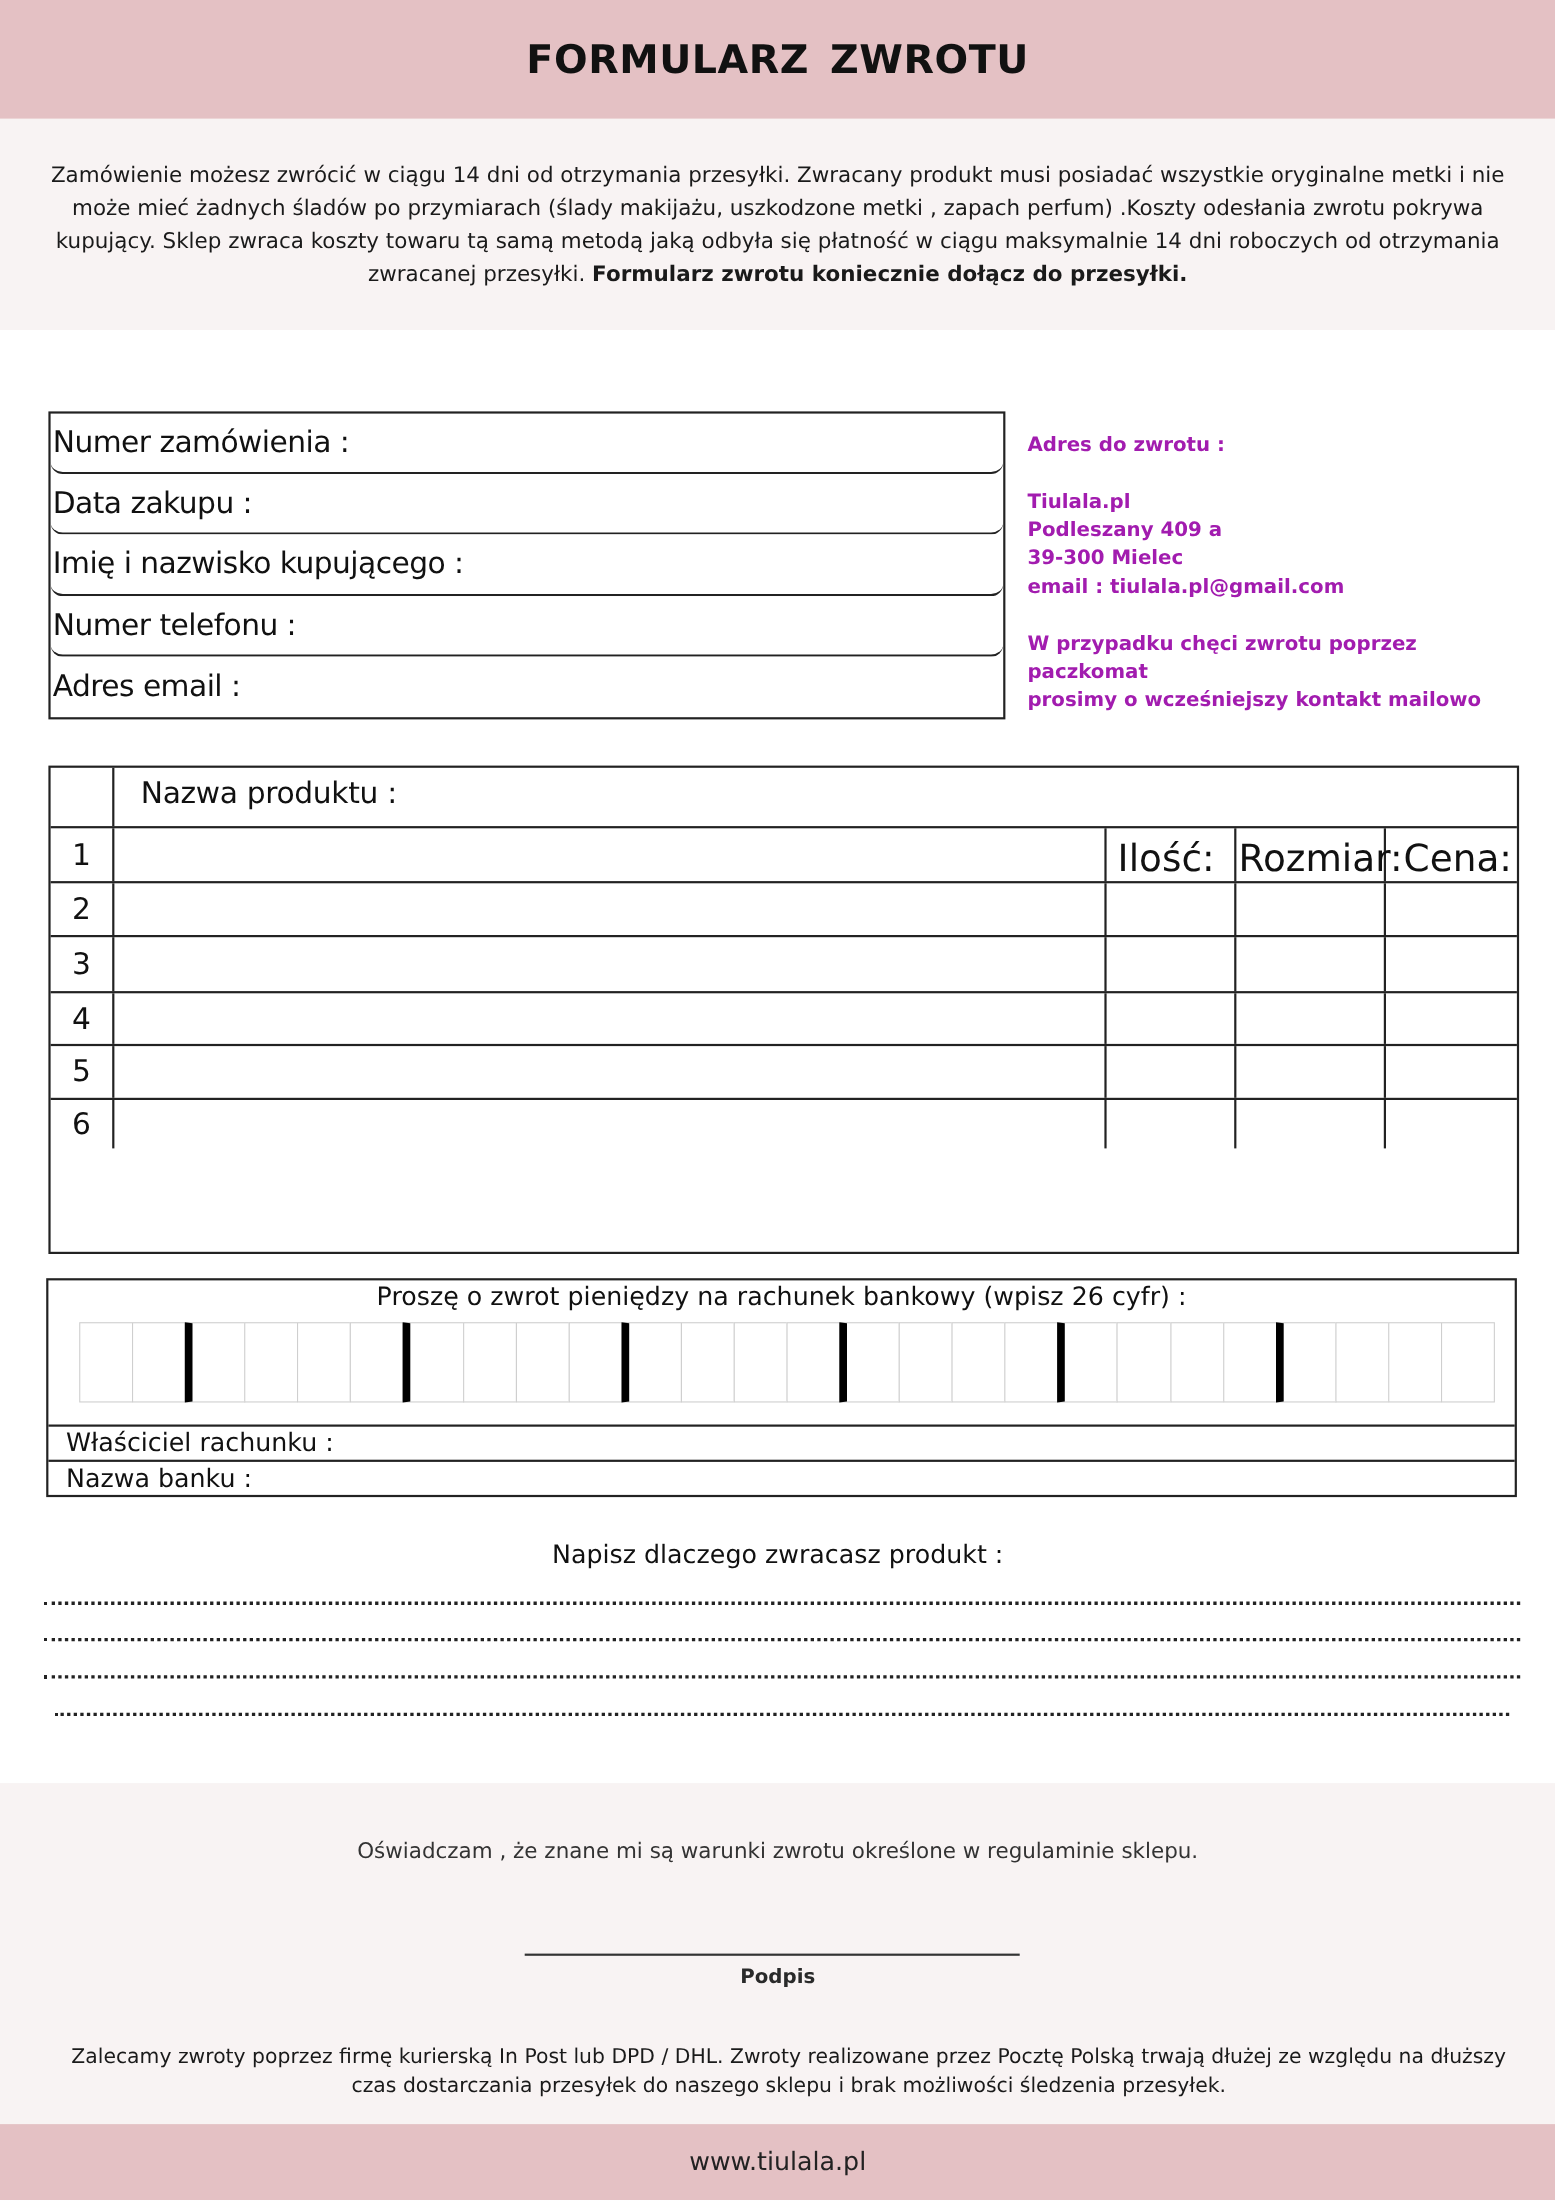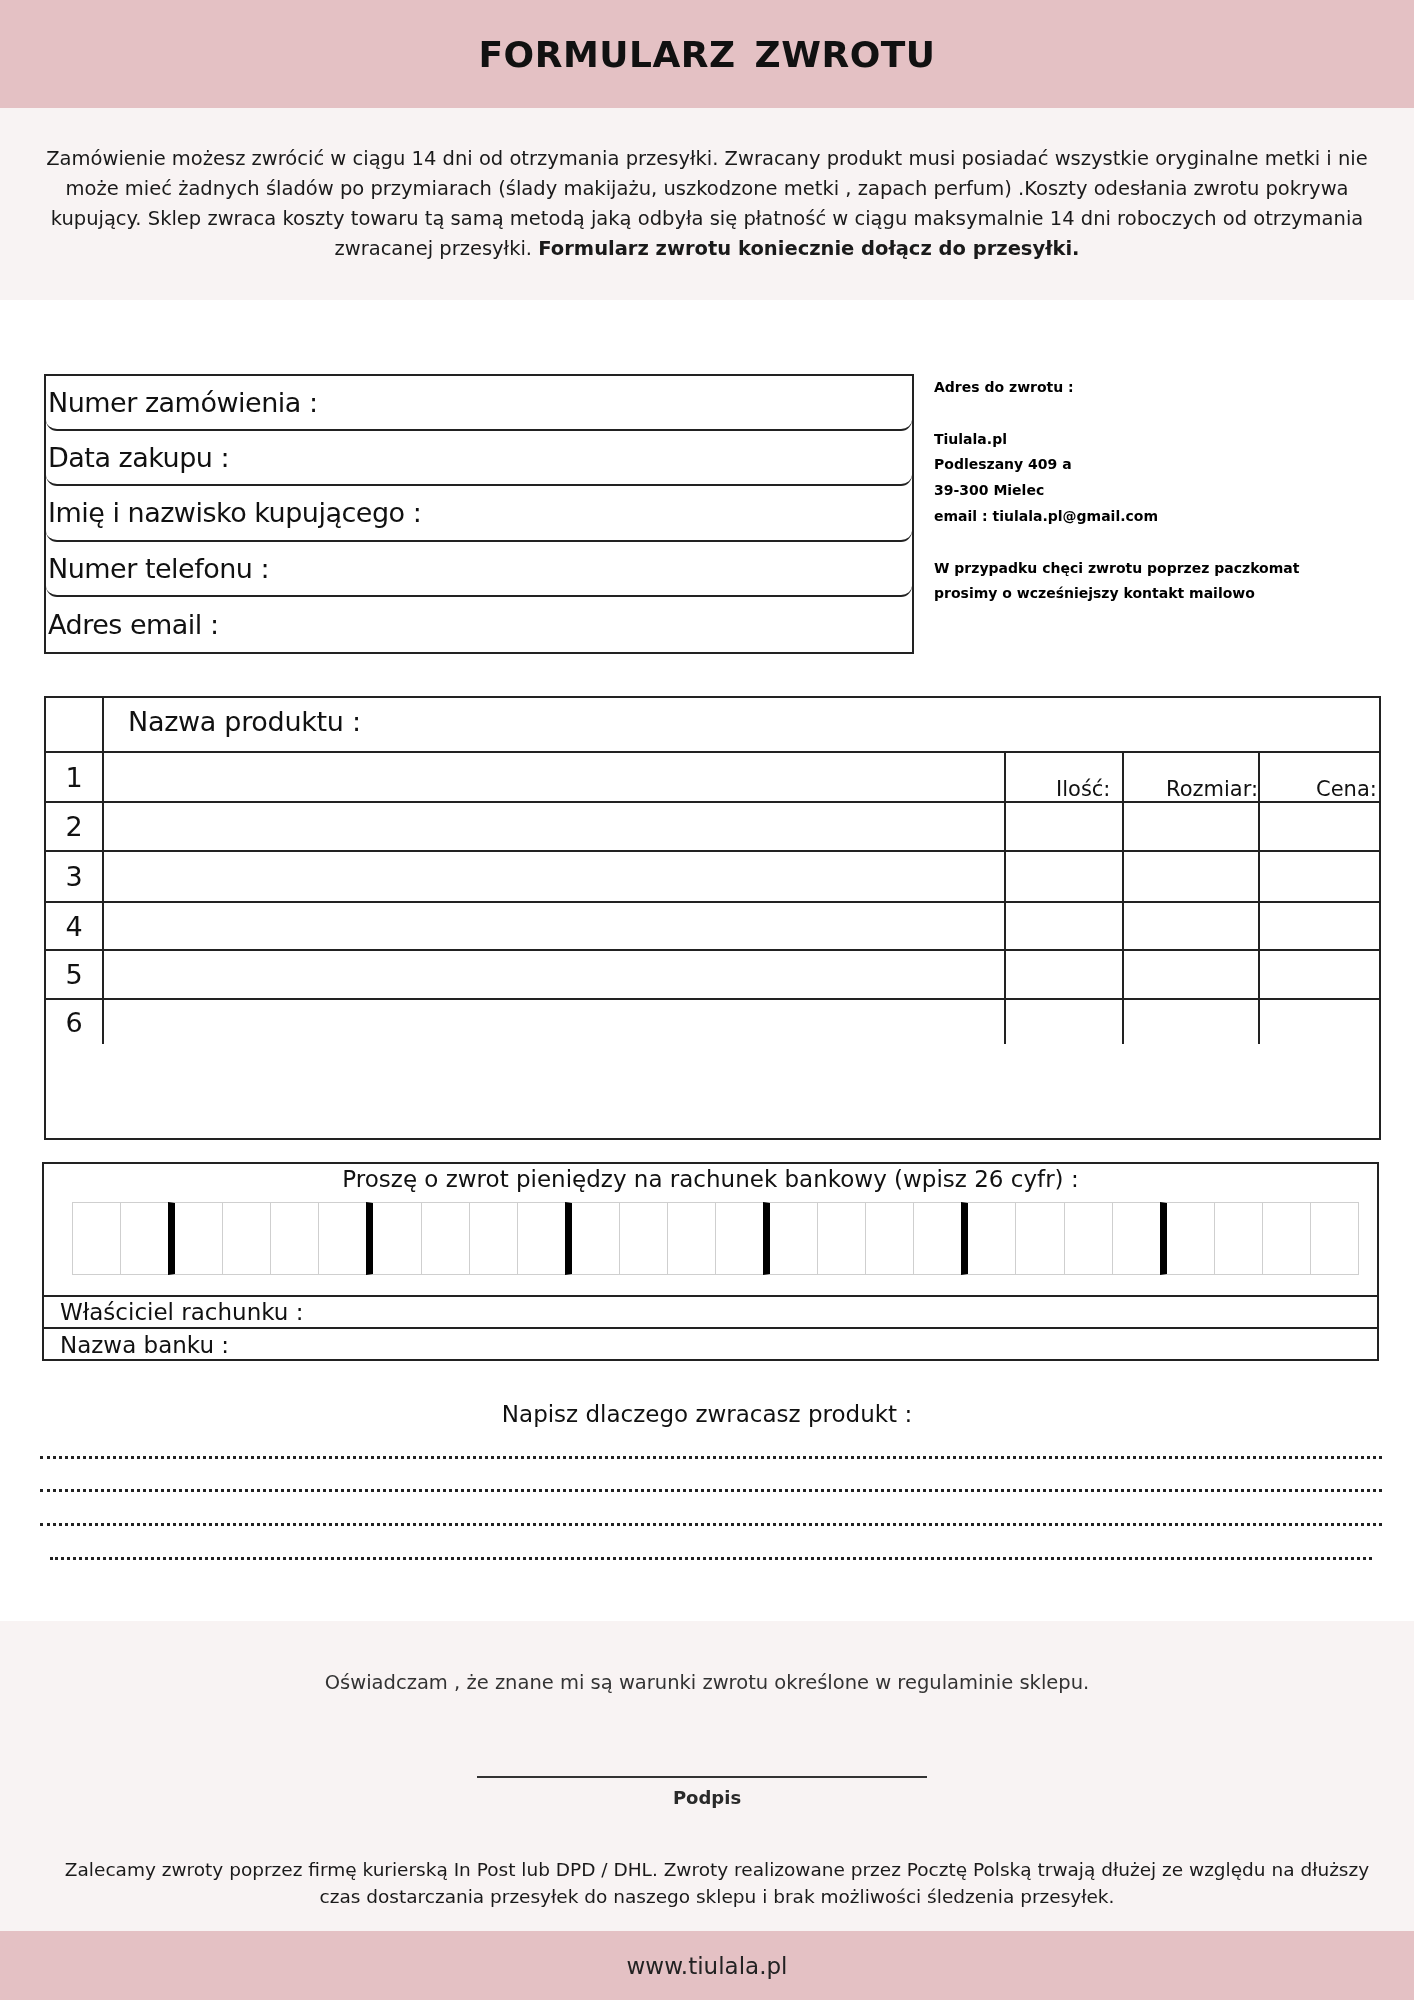--- a/index.html
+++ b/index.html
@@ -14,37 +14,37 @@
       display: flex; align-items: center; justify-content: center; }
     .intro p { width: 1360px; text-align: center; font-size: 19.5px; line-height: 30px; color: #1a1a1a; }
     .intro b { font-weight: bold; }
 
     .info-box { position: absolute; left: 44px; top: 374px; width: 870px; height: 280px;
       border: 2px solid #222; }
     .info-row { height: 20%; border-bottom: 2px solid #222; display: flex; align-items: center; padding-left: 2px;
       font-size: 27px; color: #111; letter-spacing: -0.5px; border-radius: 11px; }
     .info-row:last-child { border-bottom: none; }
 
-    .address { position: absolute; left: 934px; top: 375px; width: 460px; font-size: 14px; line-height: 25.8px; font-weight: bold; color: #000000; }
+    .address { position: absolute; left: 934px; top: 392px; width: 460px; font-size: 18px; line-height: 25.8px; font-weight: bold; color: #a21caf; }
     .address .gap { height: 25.8px; }
 
     .products { position: absolute; left: 44px; top: 696px; width: 1337px; height: 444px;
       border: 2px solid #222; }
     .p-header { position: absolute; left: 0; top: 0; width: 100%; height: 55px; border-bottom: 2px solid #222; }
     .p-header .num { position: absolute; left: 0; top: 0; width: 58px; height: 100%; border-right: 2px solid #222; }
     .p-header .label { position: absolute; left: 82px; top: 8px; font-size: 27px; color: #111; letter-spacing: -0.3px; }
     .p-row { position: absolute; left: 0; width: 100%; border-bottom: 2px solid #222; }
     .p-row:last-child { border-bottom: none; }
     .p-cell { position: absolute; top: 0; height: 100%; }
     .p-num { left: 0; width: 58px; border-right: 2px solid #222; display: flex; align-items: center; justify-content: center; font-size: 27px; }
     .p-name { left: 58px; width: 902px; border-right: 2px solid #222; }
     .p-qty { left: 960px; width: 118px; border-right: 2px solid #222; }
     .p-size { left: 1078px; width: 136px; border-right: 2px solid #222; }
     .p-price { left: 1214px; width: 121px; }
-    .col-label { position: absolute; bottom: 0; font-size: 21px; color: #111; margin-left: 40px; }
+    .col-label { position: absolute; bottom: 0; font-size: 34px; color: #111; }
 
     .bank { position: absolute; left: 42px; top: 1162px; width: 1337px; height: 199px; border: 2px solid #222; }
     .bank-title { position: absolute; left: 0; top: 0; width: 100%; text-align: center; font-size: 23px; color: #111; padding-top: 2px; }
     .digits { position: absolute; left: 28px; top: 38px; width: 1286px; height: 73px; display: flex; }
     .digit { flex: 1; height: 100%; border: 1px solid #cfcfcf; background: #fff; margin-right: -1px; cursor: text; }
     .digit.sep { border-left: 7px solid #000; }
     .bank-row { position: absolute; left: 0; width: 100%; border-top: 2px solid #222; font-size: 23px; padding-left: 16px; color: #111; display: flex; align-items: center; }
 
     .reason-title { position: absolute; left: 0; top: 1401px; width: 1414px; text-align: center; font-size: 23px; color: #111; }
     .dotline { position: absolute; height: 0; border-top: 3px dotted #222; }

